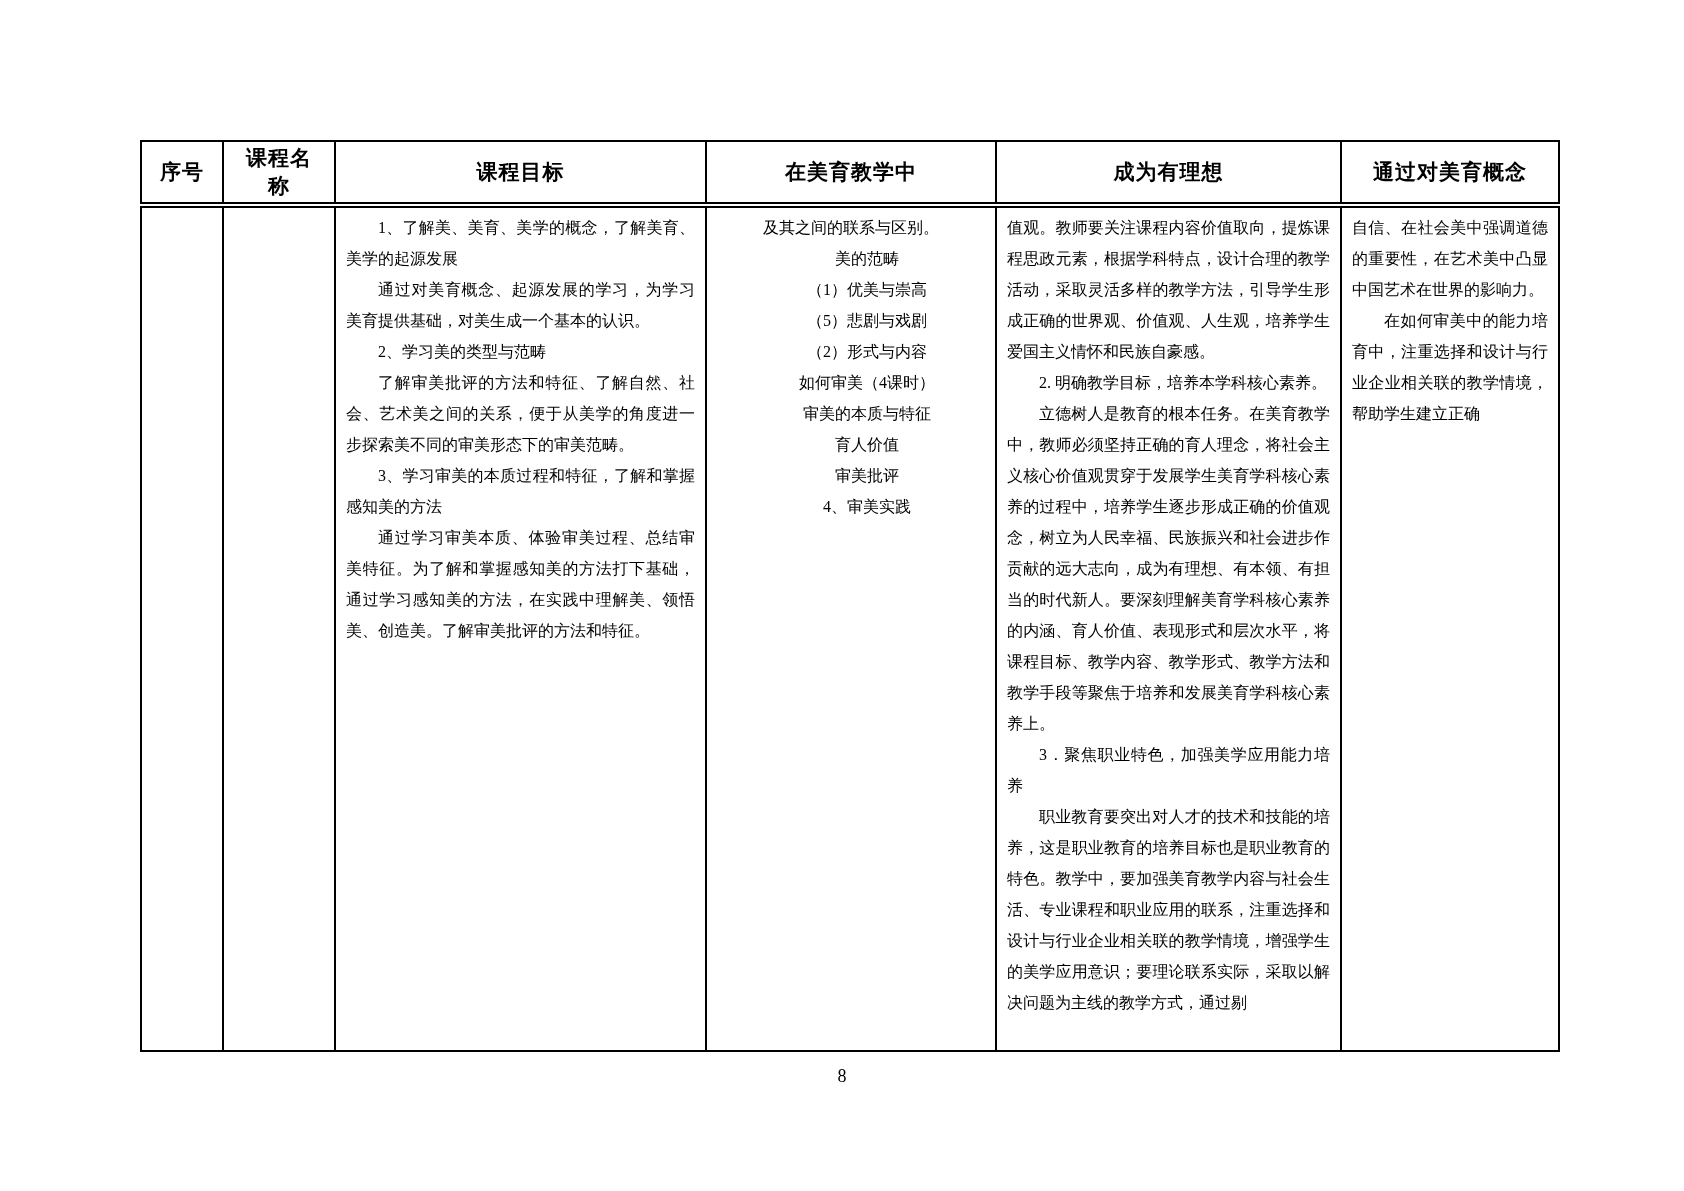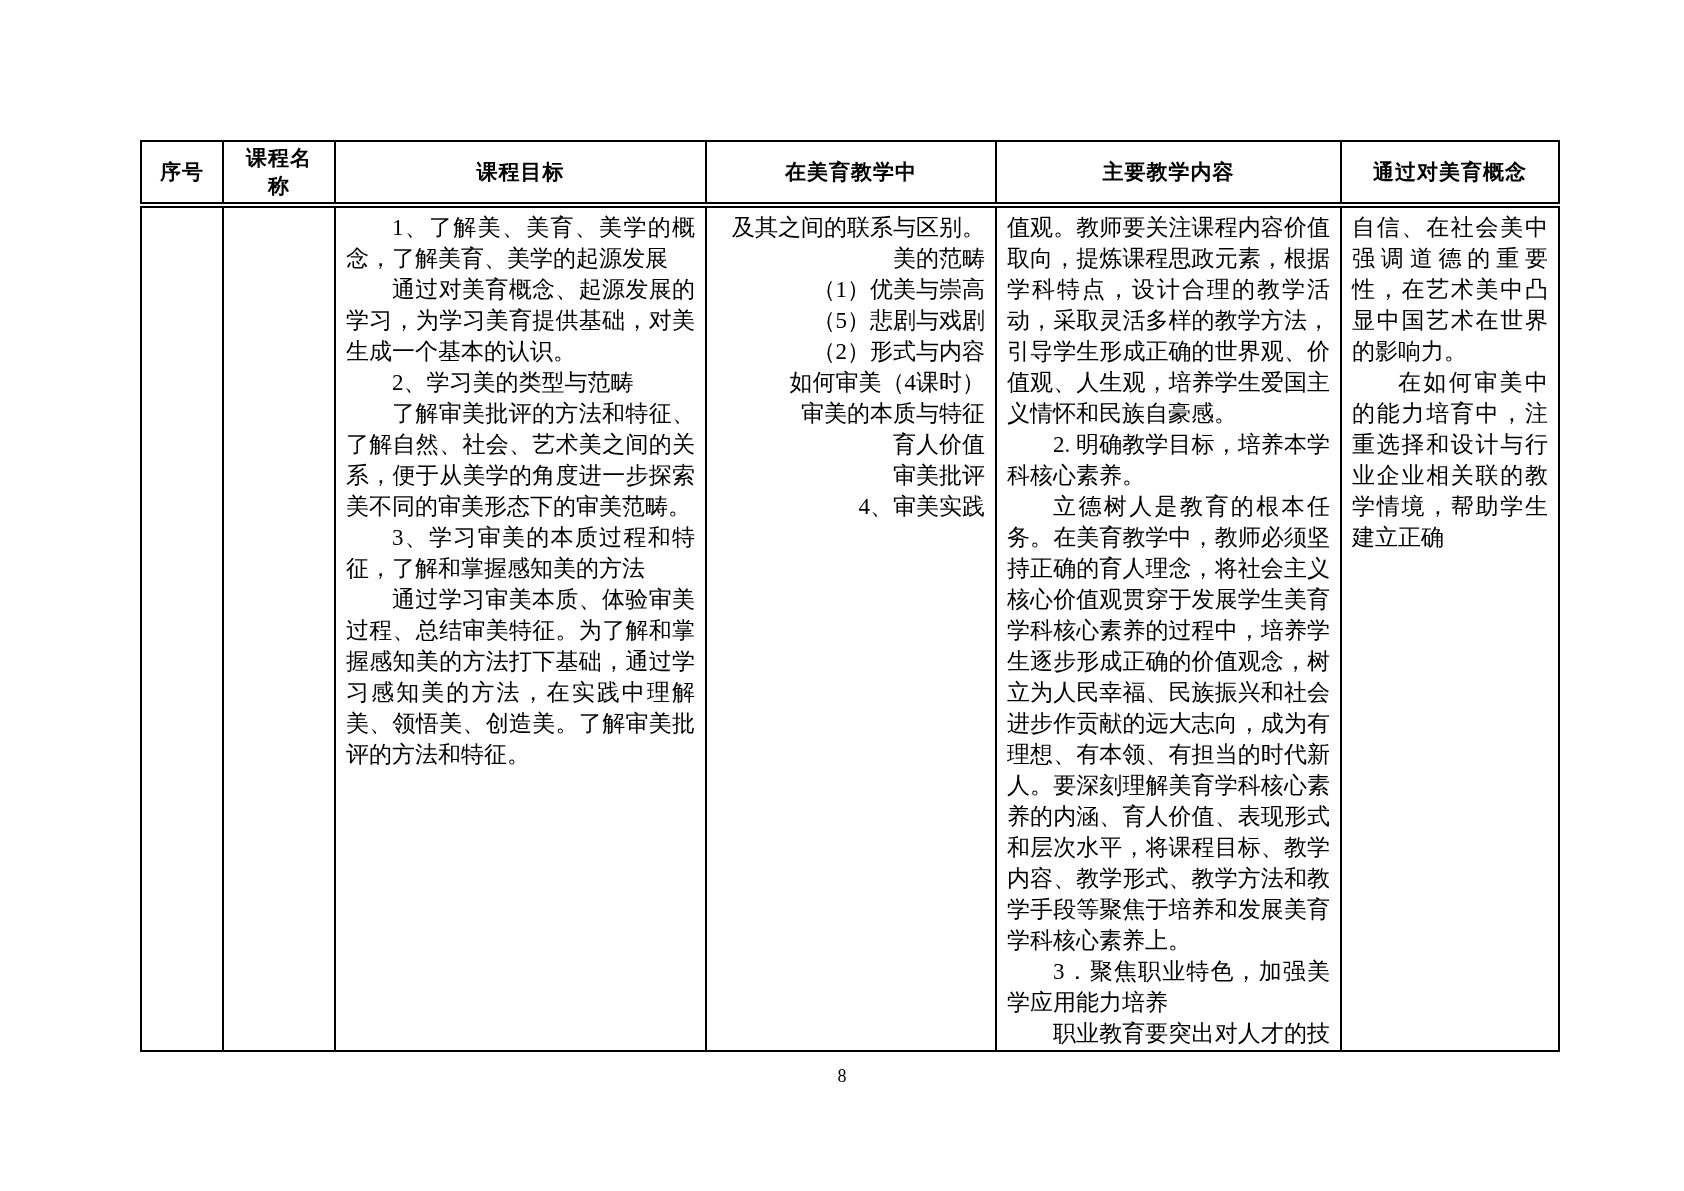--- a/index.html
+++ b/index.html
@@ -44,33 +44,33 @@
     letter-spacing: 1px;
   }
   table.course-table tbody td {
     vertical-align: top;
     padding: 0;
   }
   .cell-inner {
     height: 838px;
     overflow: hidden;
     padding: 4px 10px 0 10px;
-    font-size: 23px;
+    font-size: 16px;
     line-height: 31px;
   }
   .para {
     text-align: justify;
     text-justify: inter-ideograph;
     word-break: break-all;
   }
   .para.indent {
     text-indent: 2em;
   }
   td.col-content .para {
-    text-align: right;
+    text-align: center;
   }
   .page-number {
     position: absolute;
     left: 0;
     top: 1066px;
     width: 1684px;
     text-align: center;
     font-size: 18px;
     font-family: "Liberation Serif", "DejaVu Serif", serif;
   }
@@ -88,21 +88,21 @@
       <col style="width:290px">
       <col style="width:345px">
       <col style="width:218px">
     </colgroup>
     <thead>
       <tr>
         <th>序号</th>
         <th>课程名称</th>
         <th>课程目标</th>
         <th>在美育教学中</th>
-        <th>主要教学内容</th>
+        <th>成为有理想</th>
         <th>通过对美育概念</th>
       </tr>
     </thead>
     <tbody>
       <tr>
         <td class="col-seq">
           <div class="cell-inner"></div>
         </td>
         <td class="col-name">
           <div class="cell-inner"></div>

